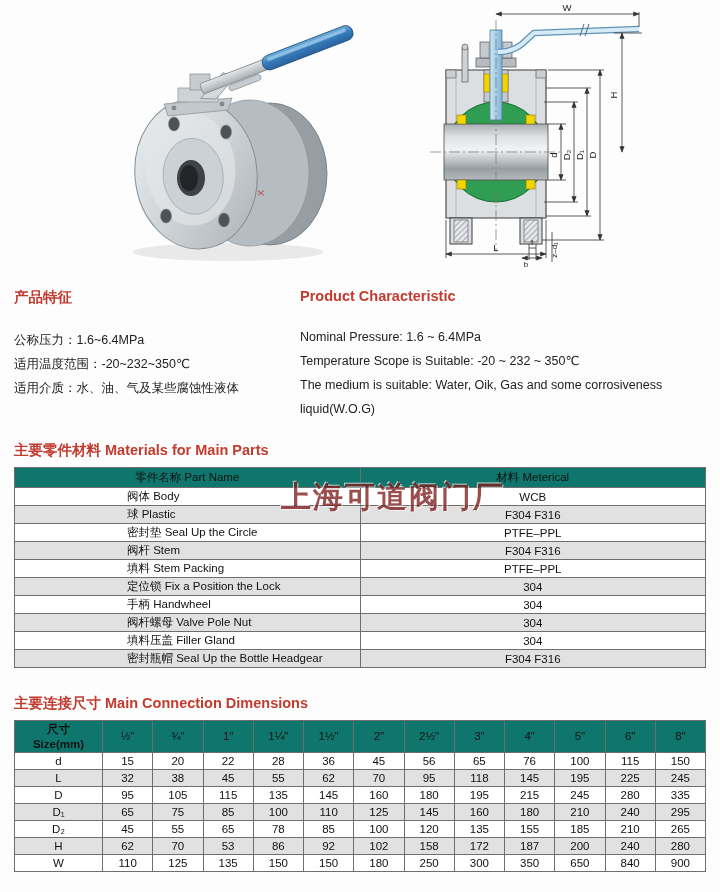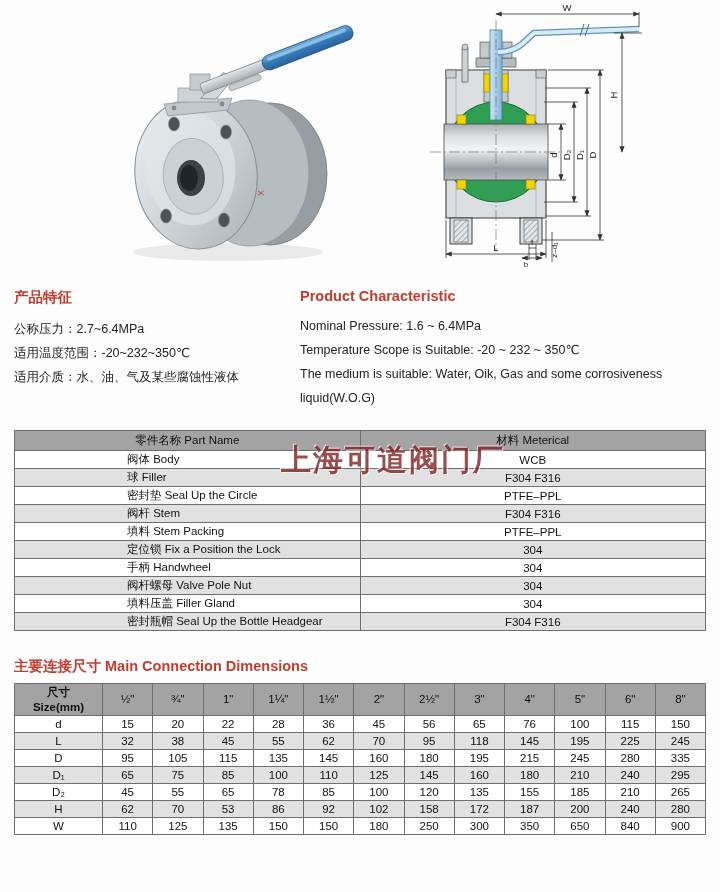--- a/index.html
+++ b/index.html
@@ -13,31 +13,31 @@
   .photo   { position:absolute; left:78px;  top:16px; }
   .diagram { position:absolute; left:426px; top:0; }
 
   
   .red-title { color:#c23b2e; font-size:14.5px; font-weight:bold; }
 
   
   .chars { display:flex; margin:14px 14px 0 14px; }
   .chars .col-zh { width:286px; }
   .chars .col-en { flex:1; }
-  .chars .red-title { margin-bottom:10px; }
+  .chars .red-title { margin-bottom:21px; }
   .chars p { font-size:12.5px; line-height:24px; color:#222; }
 
   
   section.materials { margin:20px 14px 0 14px; }
   section.dims      { margin:26px 14px 0 14px; }
   section h3.red-title { margin-bottom:7px; }
   table { width:100%; border-collapse:collapse; table-layout:fixed; border:1.5px solid #444; }
   th,td { border:1px solid #6e6e6e; font-weight:normal; font-size:11.5px;
           text-align:center; vertical-align:middle; padding:1px 0; color:#111; }
-  thead th { background:#a3a3a3; height:20px; white-space:pre-line; line-height:1.25; }
+  thead th { background:#0f766e; height:20px; white-space:pre-line; line-height:1.25; }
   tbody tr:nth-child(even) td, tbody tr:nth-child(even) th { background:#e1e1e1; }
   tbody tr:nth-child(odd)  td { background:#fff; }
 
   
   .materials td { height:17px; }
   .materials th:first-child { width:50%; }
   .materials tbody td:first-child { text-align:left; padding-left:112px; }
   .table-wrap { position:relative; }
   .watermark { position:absolute; left:252px; top:10px; z-index:5;
                font-size:30px; font-weight:bold; letter-spacing:2px;
@@ -230,49 +230,50 @@
           <text x="100" y="267" font-size="8">b</text>
           <text x="131" y="250" font-size="8" transform="rotate(-90 131 250)">z–d₁</text>
         </g>
       </svg>
     </div>
   </div>
 
   <section class="chars">
     <div class="col-zh">
       <h3 class="red-title">产品特征</h3>
-      <p>公称压力：2.7~6.4MPa</p>
+      <p>公称压力：1.6~6.4MPa</p>
       <p>适用温度范围：-20~232~350℃</p>
       <p>适用介质：水、油、气及某些腐蚀性液体</p>
     </div>
     <div class="col-en">
       <h3 class="red-title">Product Characteristic</h3>
       <p>Nominal Pressure: 1.6 ~ 6.4MPa</p>
       <p>Temperature Scope is Suitable: -20 ~ 232 ~ 350℃</p>
       <p>The medium is suitable: Water, Oik, Gas and some corrosiveness liquid(W.O.G)</p>
     </div>
   </section>
 
   <section class="materials">
+    <h3 class="red-title">主要零件材料 Materials for Main Parts</h3>
     <div class="table-wrap">
       <span class="watermark">上海可道阀门厂</span>
       <table>
         <thead>
           <tr>
               <th>零件名称 Part Name</th>
               <th>材料 Meterical</th>
             </tr>
         </thead>
         <tbody>
             <tr>
               <td>阀体 Body</td>
               <td>WCB</td>
             </tr>
             <tr>
-              <td>球 Filler</td>
+              <td>球 Plastic</td>
               <td>F304  F316</td>
             </tr>
             <tr>
               <td>密封垫 Seal Up the Circle</td>
               <td>PTFE–PPL</td>
             </tr>
             <tr>
               <td>阀杆 Stem</td>
               <td>F304  F316</td>
             </tr>

